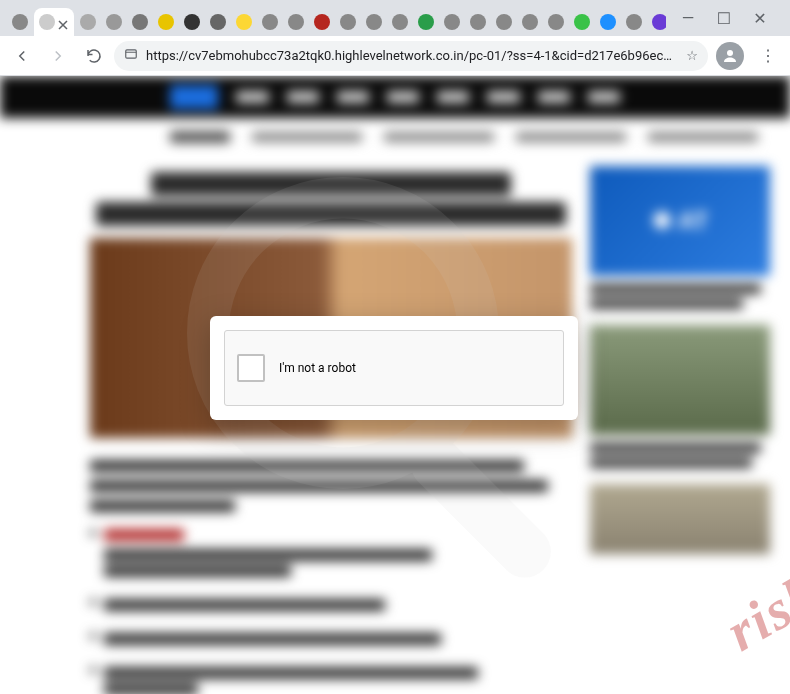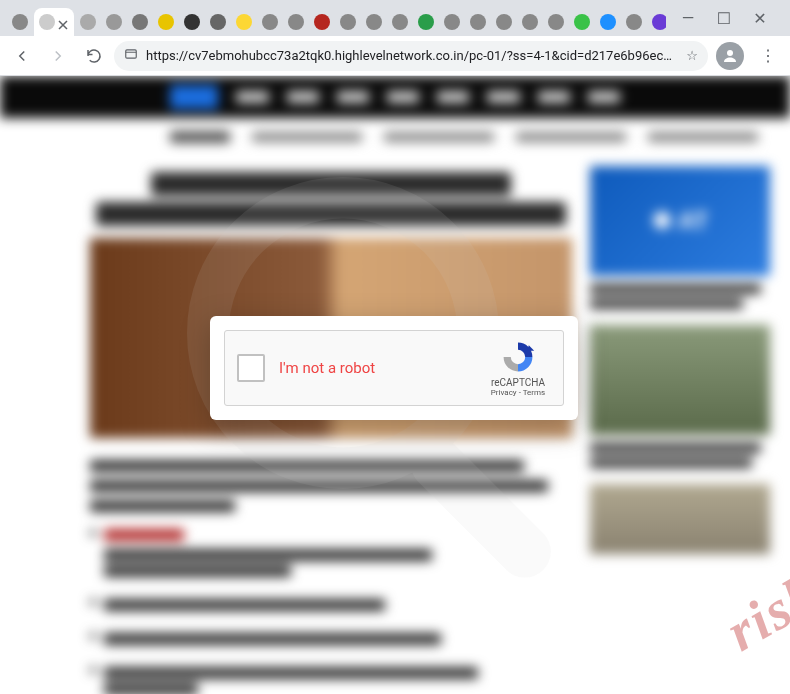--- a/index.html
+++ b/index.html
@@ -62,21 +62,21 @@
 
 
 .watermark { position:absolute; inset:0; pointer-events:none; display:flex; align-items:center; justify-content:center; }
 .watermark svg { opacity: 0.1; }
 .corner-text { position:absolute; right: -30px; bottom: 50px; transform: rotate(-30deg); color: rgba(180,20,20,0.35); font-size: 56px; font-style: italic; font-weight: 600; letter-spacing: 2px; pointer-events:none; font-family: Georgia, serif; }
 
 
 .captcha-card { position:absolute; left: 210px; top: 240px; width: 368px; background:#fff; border-radius: 6px; box-shadow: 0 8px 30px rgba(0,0,0,0.25); padding: 14px; }
 .captcha-inner { border: 1px solid #d3d3d3; background: #f9f9f9; border-radius: 3px; height: 76px; display:flex; align-items:center; padding: 0 12px; gap: 14px; }
 .captcha-check { width: 28px; height: 28px; border: 2px solid #c1c1c1; border-radius: 2px; background:#fff; }
-.captcha-label { flex:1; font-size: 15px; color:#ef4444; }
+.captcha-label { flex:1; font-size: 12px; color:#000000; }
 .captcha-badge { width: 66px; text-align:center; }
 .captcha-logo { width: 36px; height: 36px; margin: 0 auto 2px; }
 .captcha-brand { font-size: 10px; color:#555; }
 .captcha-links { font-size: 8px; color:#555; }
 .captcha-links span { color:#555; }
 
 </style>
 </head>
 <body>
 
@@ -292,30 +292,16 @@
       <circle cx="40" cy="40" r="26" stroke="#d0d0d0" stroke-width="8" fill="none"></circle>
       <rect x="58" y="58" width="34" height="10" rx="5" transform="rotate(45 58 58)" fill="#d0d0d0"></rect>
     </svg>
   </div>
   <div class="corner-text">risk</div>
 
   <div class="captcha-card">
     <div class="captcha-inner">
       <div class="captcha-check"></div>
       <div class="captcha-label">I'm not a robot</div>
-      <div class="captcha-badge">
-        <div class="captcha-logo">
-          <svg viewBox="0 0 40 40" width="36" height="36">
-            <path d="M20 4 A16 16 0 0 1 36 20 L28 20 A8 8 0 0 0 20 12 Z" fill="#1c3aa9"></path>
-            <path d="M36 20 A16 16 0 0 1 20 36 L20 28 A8 8 0 0 0 28 20 Z" fill="#4285f4"></path>
-            <path d="M20 36 A16 16 0 0 1 4 20 L12 20 A8 8 0 0 0 20 28 Z" fill="#ababab"></path>
-            <polygon points="32,7 38,13 30,13" fill="#1c3aa9"></polygon>
-          </svg>
-        </div>
-        <div class="captcha-brand">reCAPTCHA</div>
-        <div class="captcha-links">
-          <span>Privacy</span><span> - </span><span>Terms</span>
-        </div>
-      </div>
     </div>
   </div>
 
 </div>
 
 </body></html>

